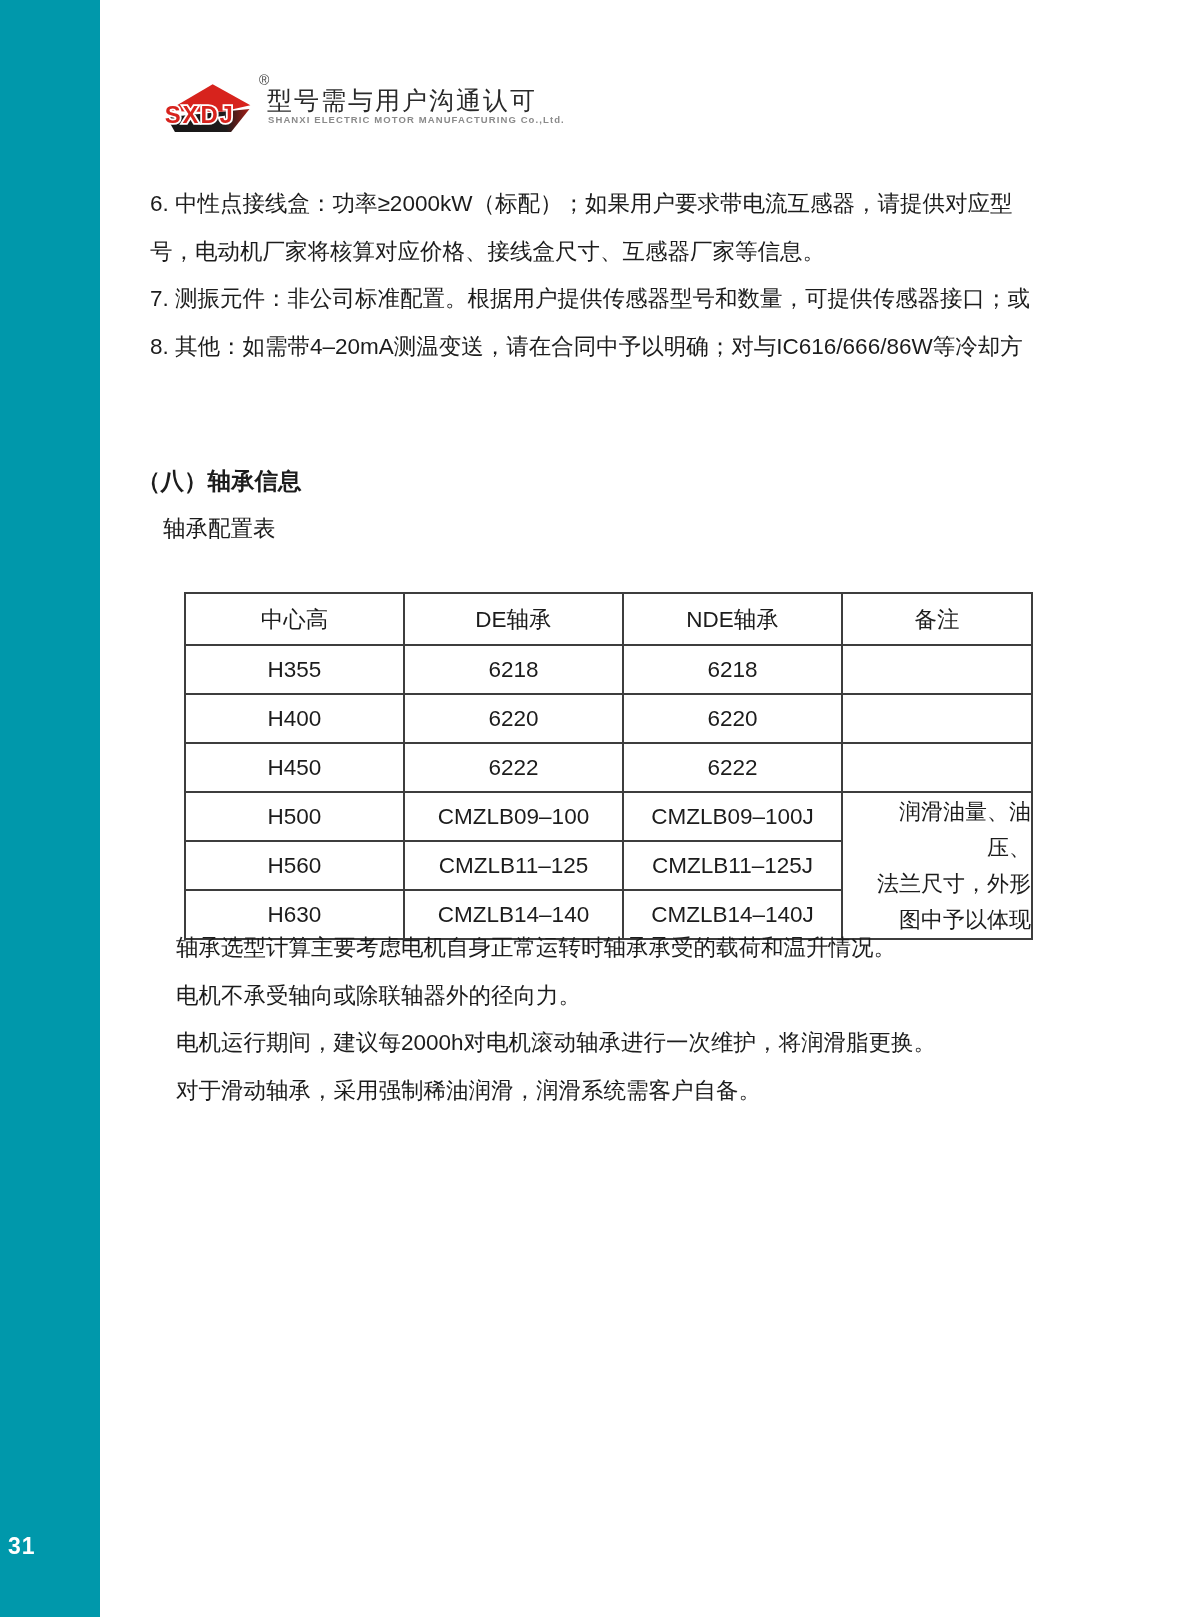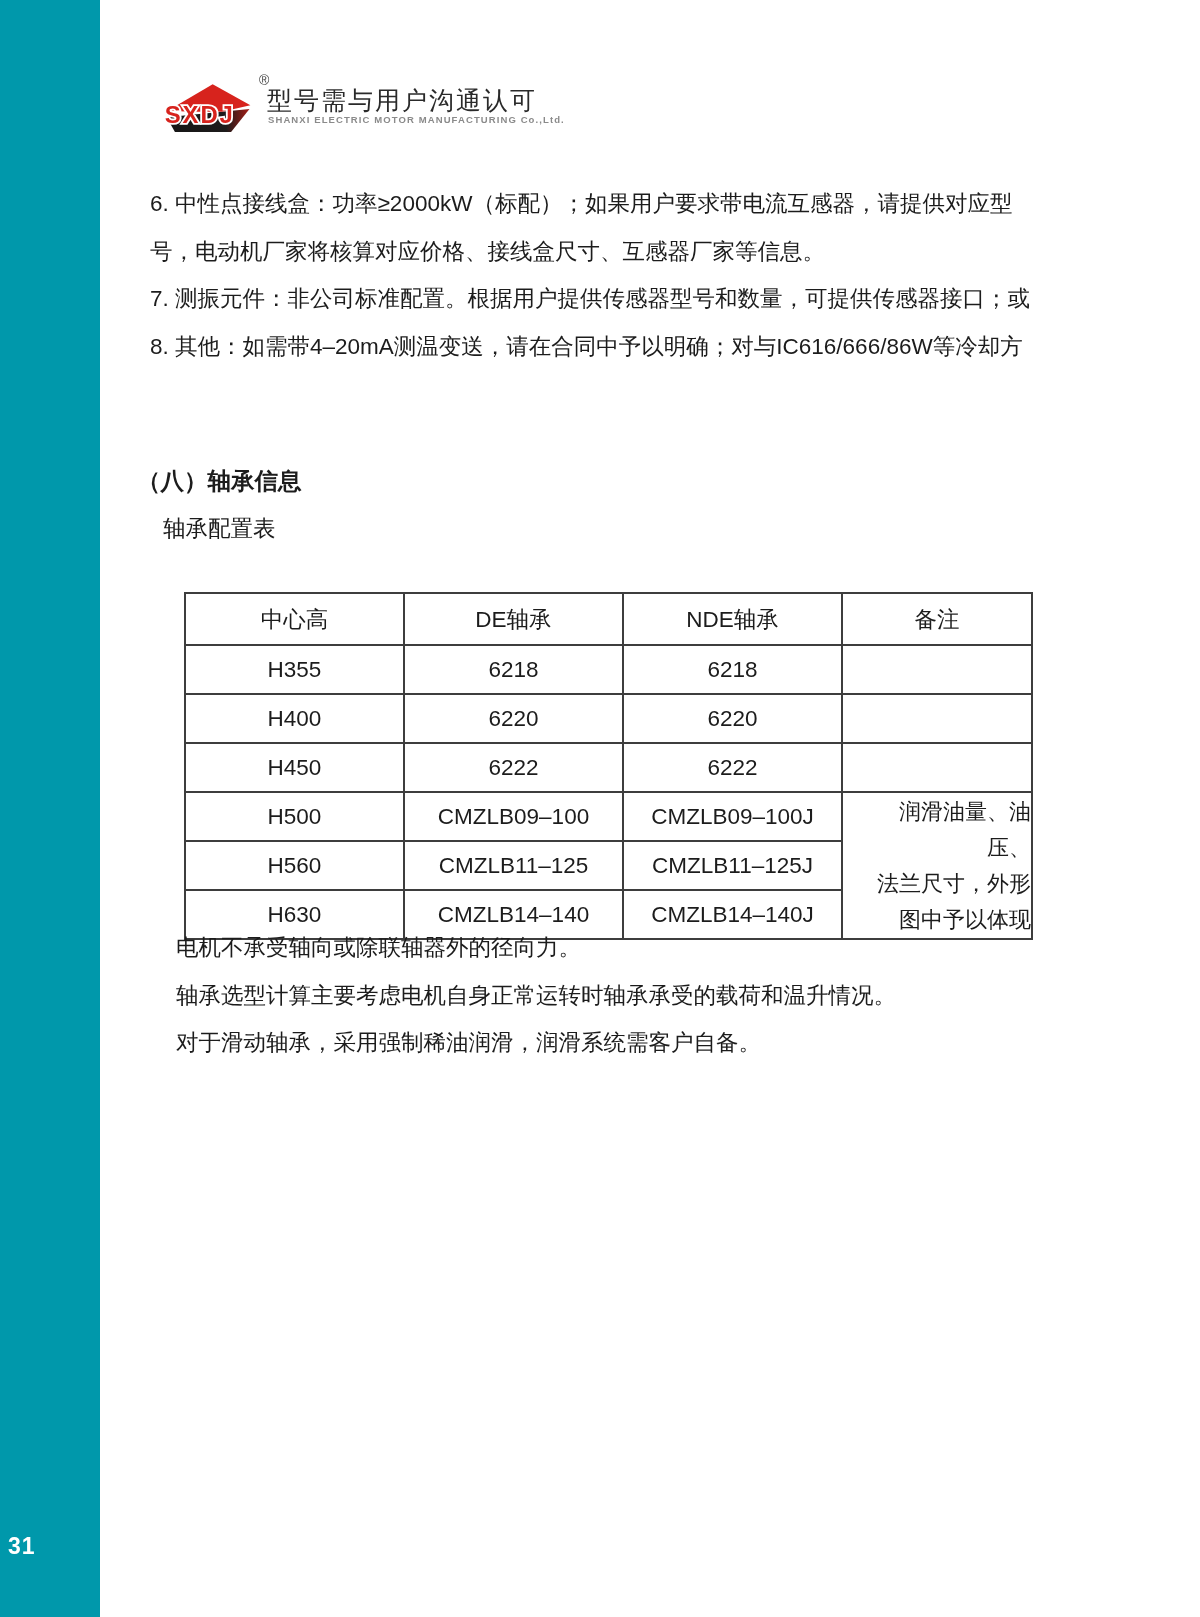--- a/index.html
+++ b/index.html
@@ -160,18 +160,19 @@
       </tr>
       <tr>
         <td>H630</td>
         <td>CMZLB14–140</td>
         <td>CMZLB14–140J</td>
       </tr>
     </tbody>
   </table>
 
   <div class="notes">
+    <div class="note-line">轴承选型计算主要考虑电机自身正常运转时轴承承受的载荷和温升情况。</div>
     <div class="note-line">电机不承受轴向或除联轴器外的径向力。</div>
-    <div class="note-line">轴承选型计算主要考虑电机自身正常运转时轴承承受的载荷和温升情况。</div>
+    <div class="note-line">电机运行期间，建议每2000h对电机滚动轴承进行一次维护，将润滑脂更换。</div>
     <div class="note-line">对于滑动轴承，采用强制稀油润滑，润滑系统需客户自备。</div>
   </div>
 
 </div>
 
 </body></html>

